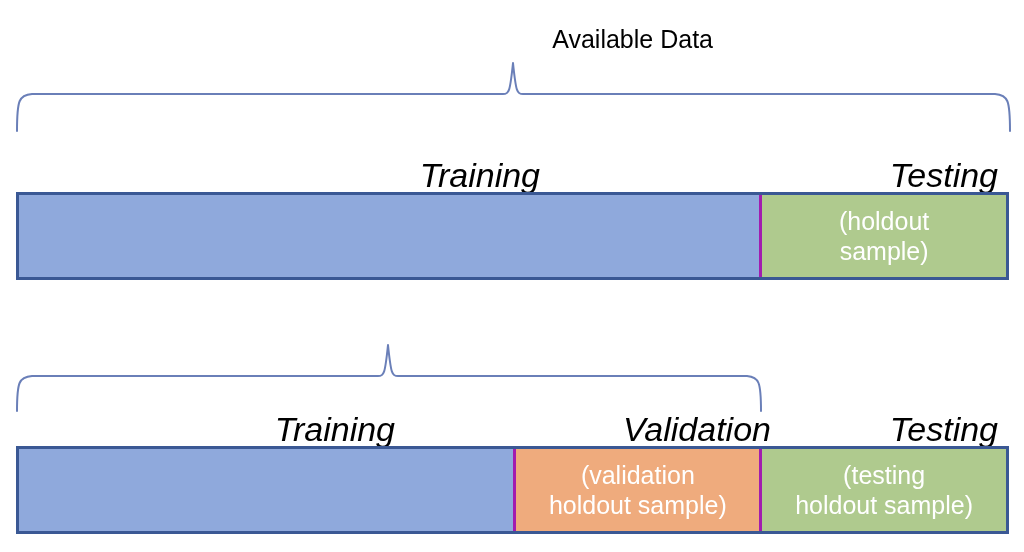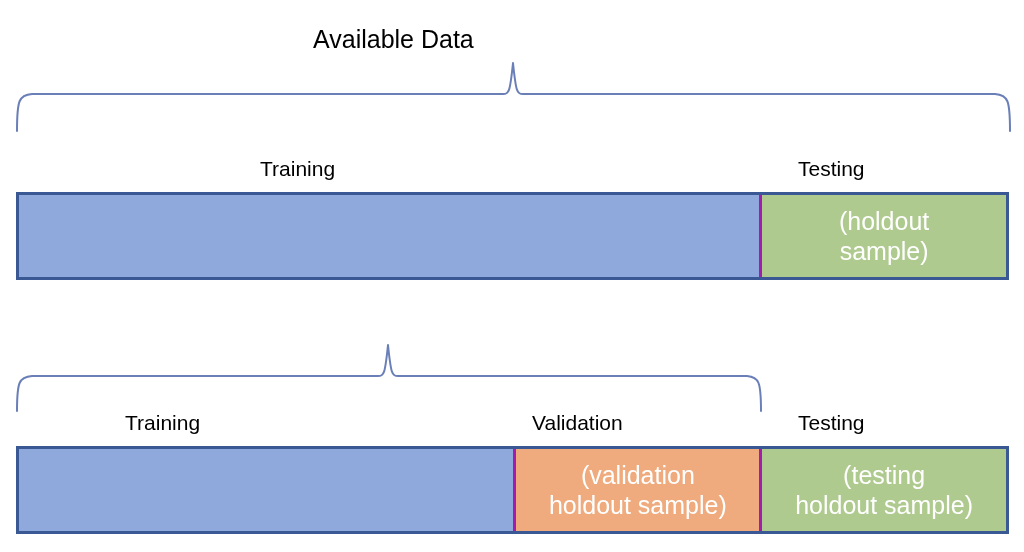--- a/index.html
+++ b/index.html
@@ -15,31 +15,32 @@
     position: relative;
     width: 1024px;
     height: 552px;
     background: #ffffff;
     overflow: hidden;
   }
 
   
   .label {
     position: absolute;
-    text-align: left;
+    text-align: right;
     white-space: nowrap;
     color: #000000;
     font-weight: 400;
     line-height: 1.1;
   }
   .label-group {
     font-size: 25px;
   }
   .label-seg {
-    font-size: 21px;
+    font-size: 34px;
+    font-style: italic;
   }
 
   
   .brace-svg {
     position: absolute;
     left: 0;
     top: 0;
     width: 1024px;
     height: 552px;
     pointer-events: none;
@@ -114,21 +115,21 @@
     <div class="seg" style="width:75.0%; background:#8FA9DC;">
       <span class="seg-text"></span>
     </div>
     <div class="seg" style="width:25.0%; background:#AFCA8E;">
       <span class="seg-text">(holdout
 sample)</span>
     </div>
   </div>
 
   <div class="label label-seg" style="left:125px; top:411px; width:270px;">Training</div>
-  <div class="label label-seg" style="left:532px; top:411px; width:255px;">Validation</div>
+  <div class="label label-seg" style="left:516px; top:411px; width:255px;">Validation</div>
   <div class="label label-seg" style="left:798px; top:411px; width:200px;">Testing</div>
 
   <div class="bar" style="left:16px; top:446px; width:993px; height:88px;">
     <div class="seg" style="width:50.1%; background:#8FA9DC;">
       <span class="seg-text"></span>
     </div>
     <div class="seg" style="width:24.9%; background:#EFAB7D;">
       <span class="seg-text">(validation
 holdout sample)</span>
     </div>

